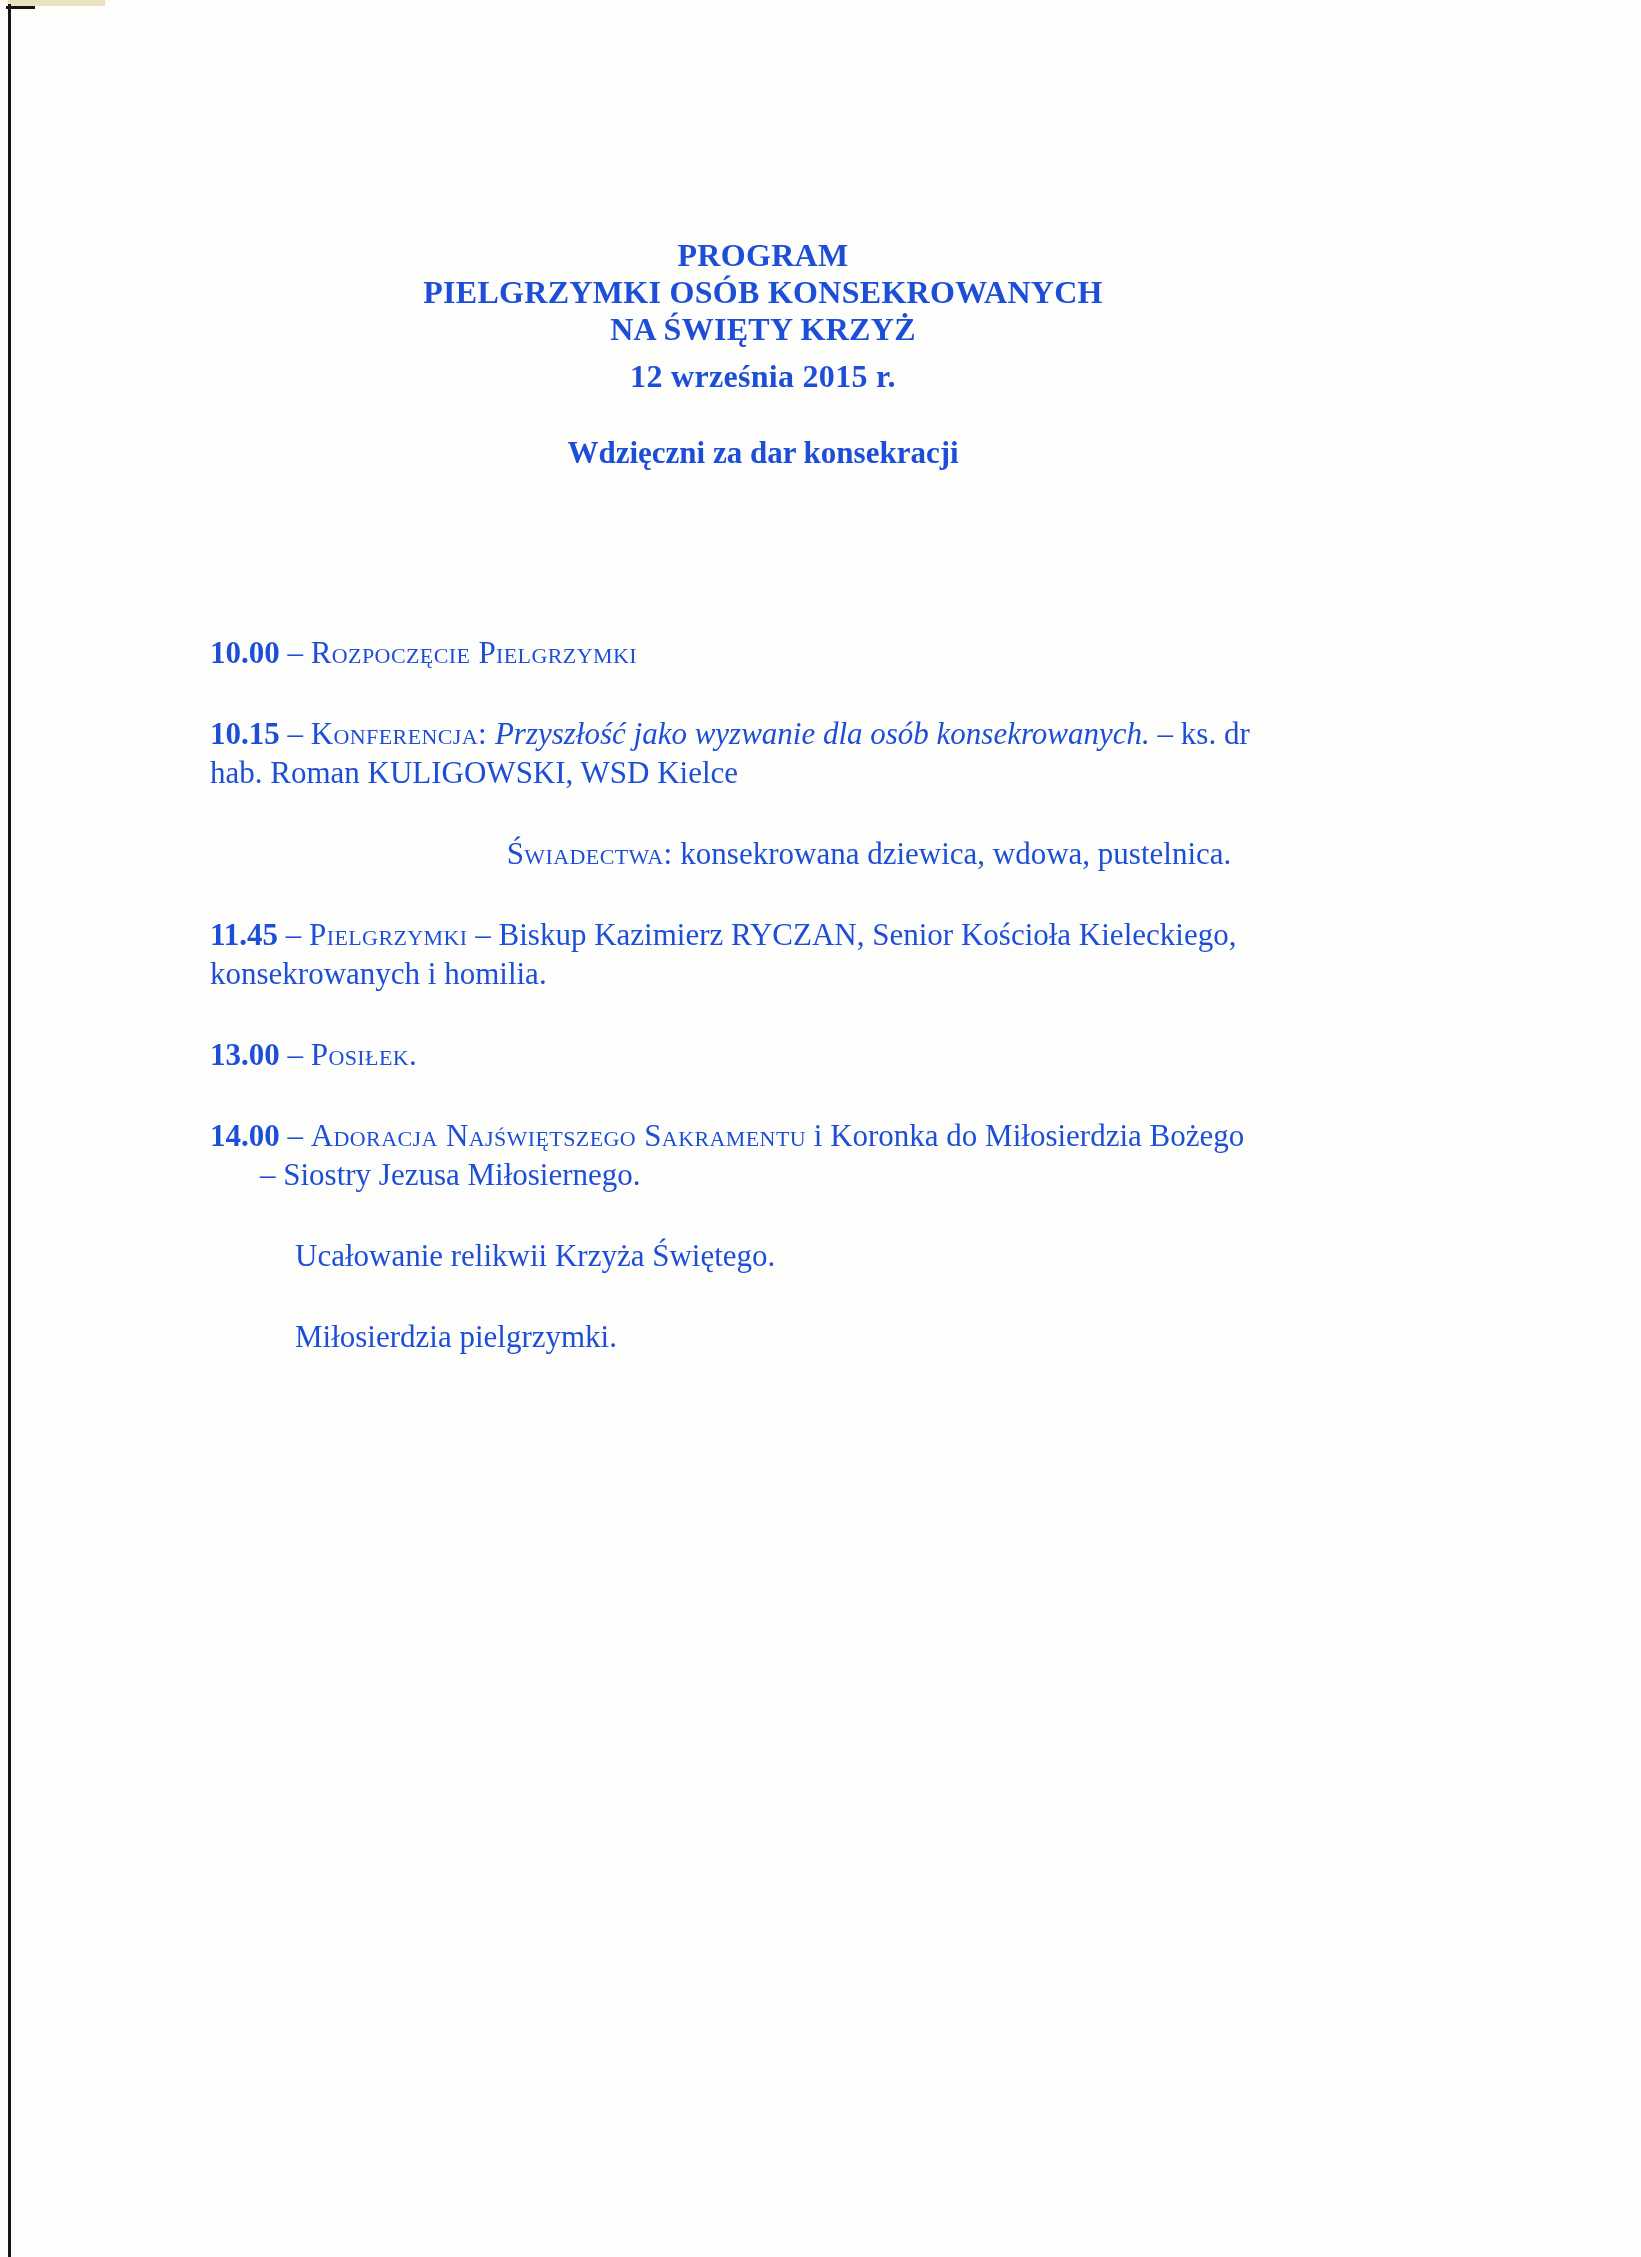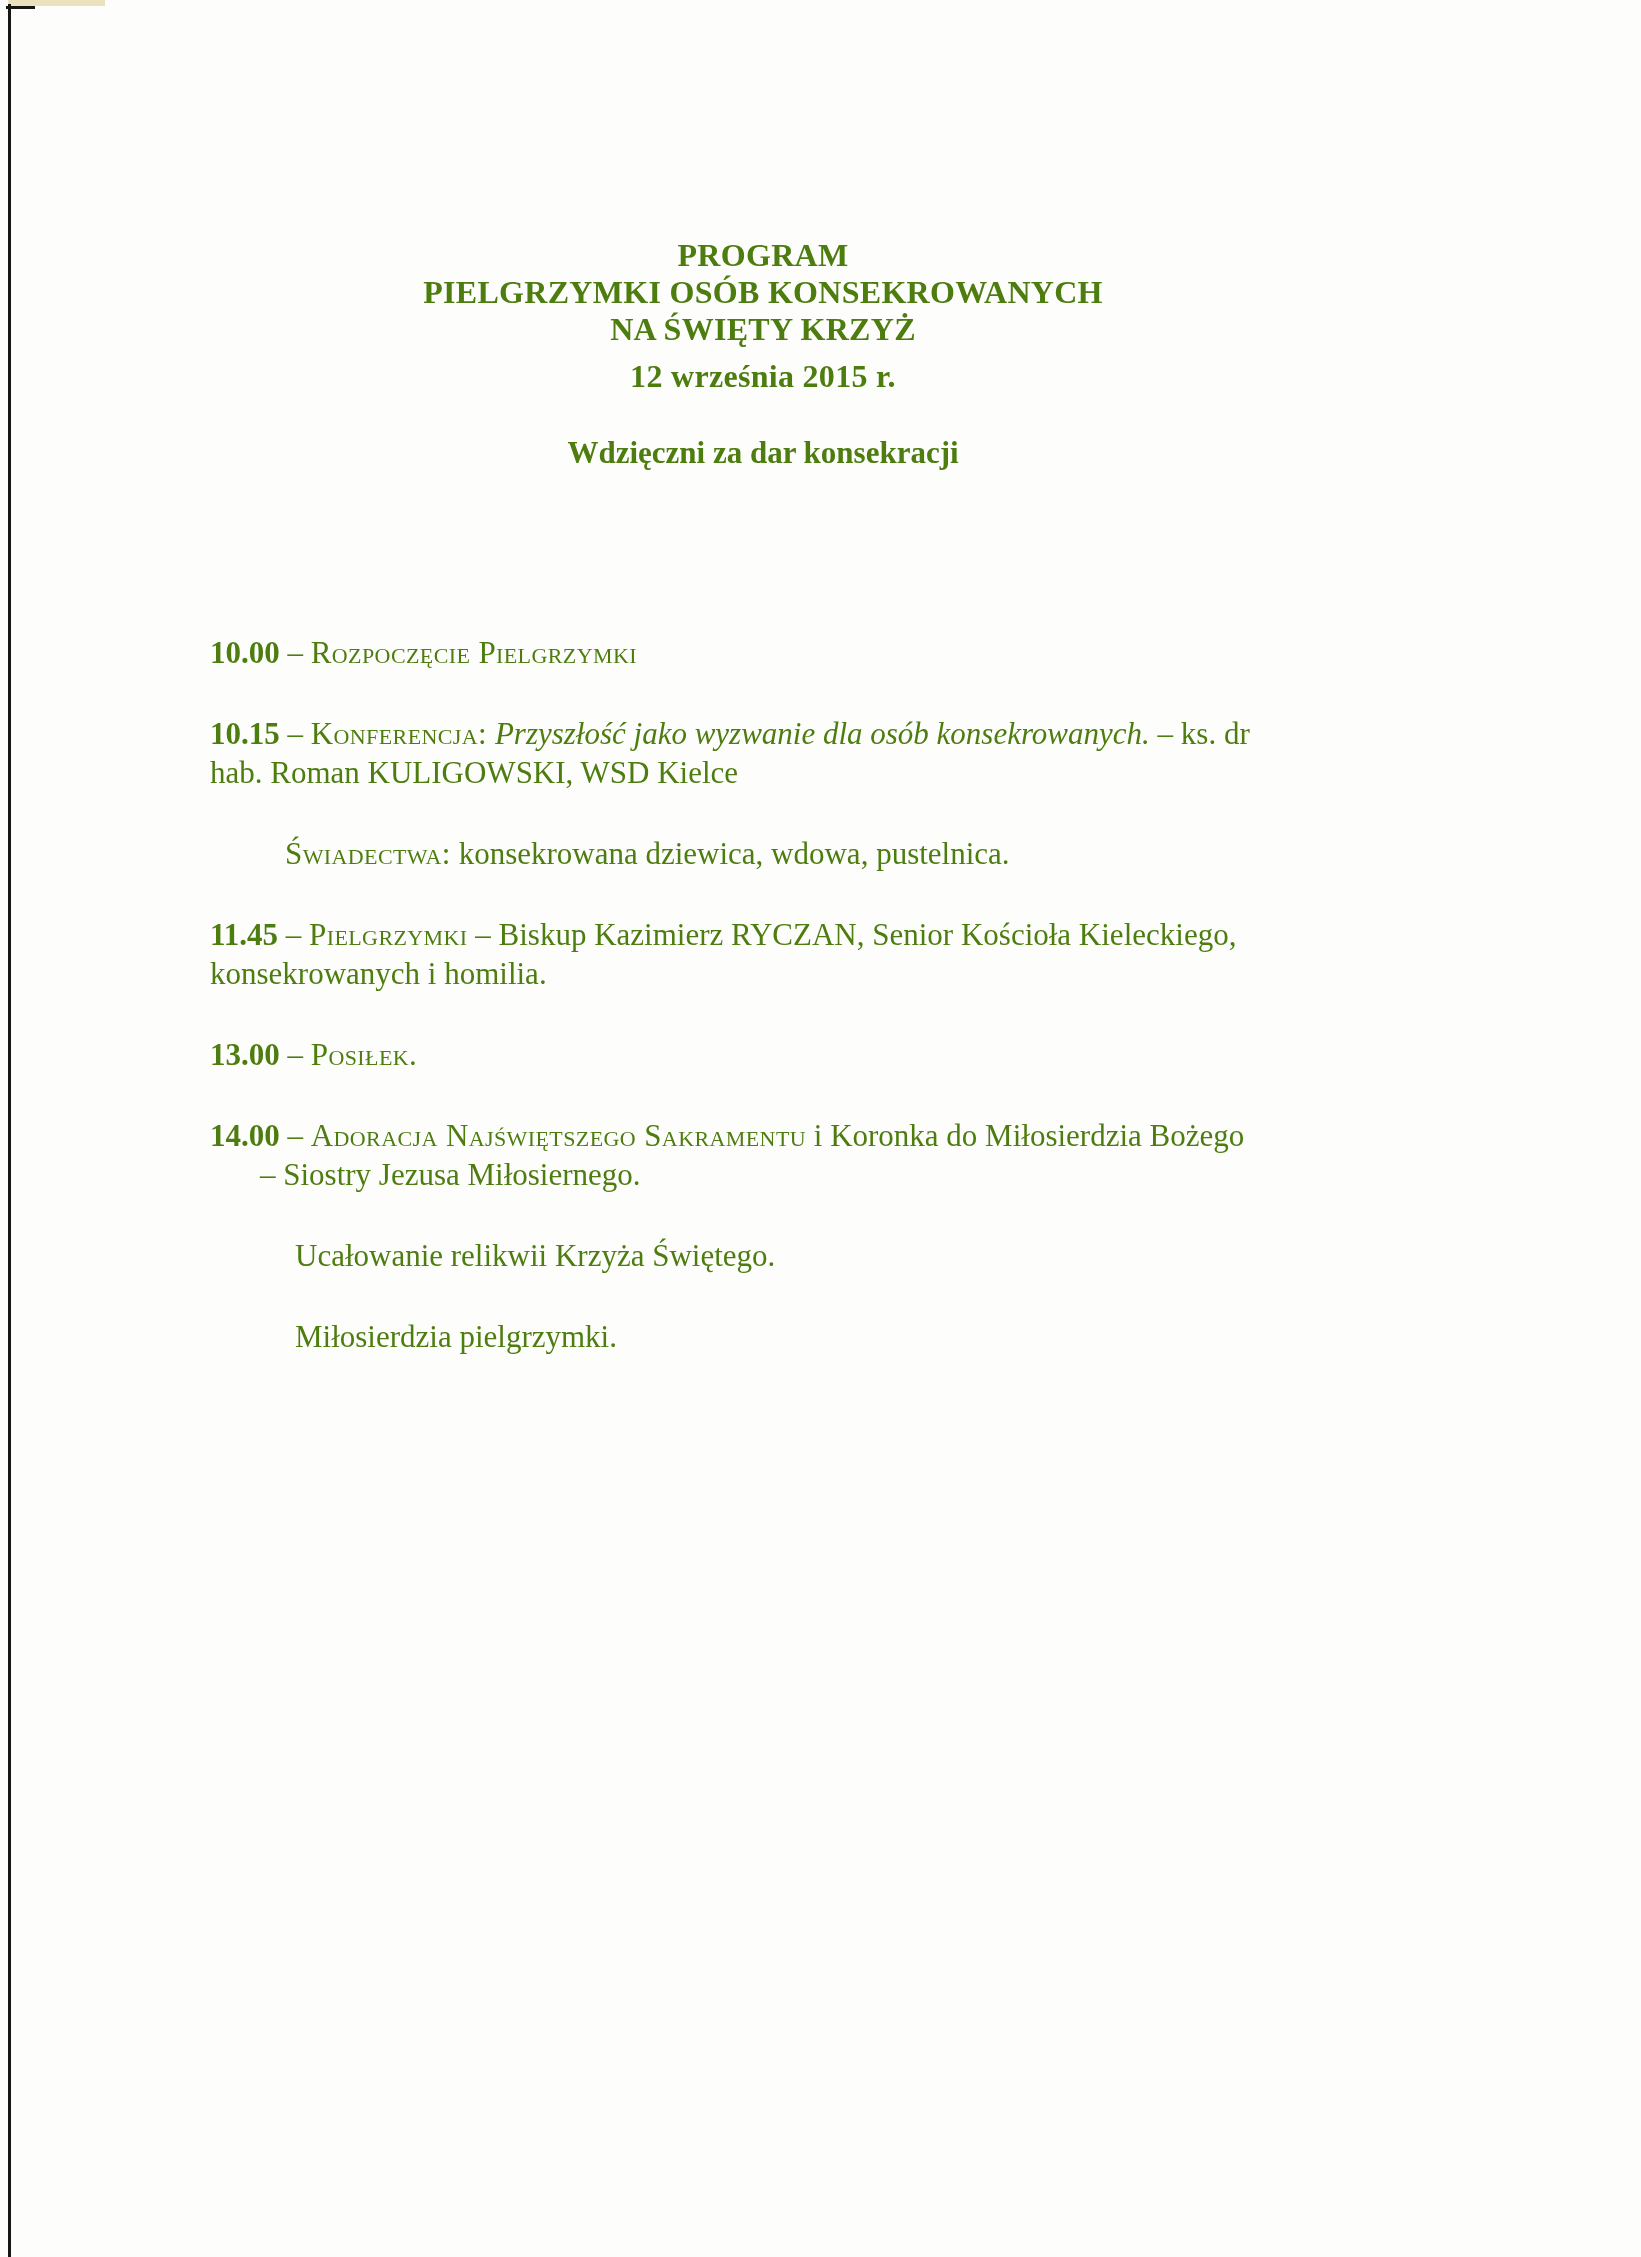--- a/index.html
+++ b/index.html
@@ -7,21 +7,21 @@
     padding: 0;
     background: #ffffff;
   }
   .page {
     position: relative;
     width: 1641px;
     height: 2257px;
     background: #fdfdfb;
     overflow: hidden;
     font-family: "Liberation Serif", "DejaVu Serif", serif;
-    color: #4d7c0f;
+    color: #1d4ed8;
   }
   
   .scan-edge-vertical {
     position: absolute;
     left: 7.7px;
     top: 3.9px;
     width: 2.9px;
     height: 2254px;
     background: #161616;
   }
@@ -74,21 +74,21 @@
     width: 1255px;
     font-size: 31px;
     line-height: 39px;
   }
   .schedule p {
     margin: 0 0 42px 12px;
   }
   .time { font-weight: bold; }
   .sc   { font-variant: small-caps; letter-spacing: 0.4px; }
   .it   { font-style: italic; }
-  .indent-tab   { padding-left: 75px; }
+  .indent-tab   { padding-left: 75px; text-align: center; }
   .indent-cont  { padding-left: 50px; }
   .indent-tab2  { padding-left: 85px; }
 </style>
 </head>
 <body>
 
 <div class="page">
 
   <div class="scan-edge-tint"></div>
   <div class="scan-edge-vertical"></div>

